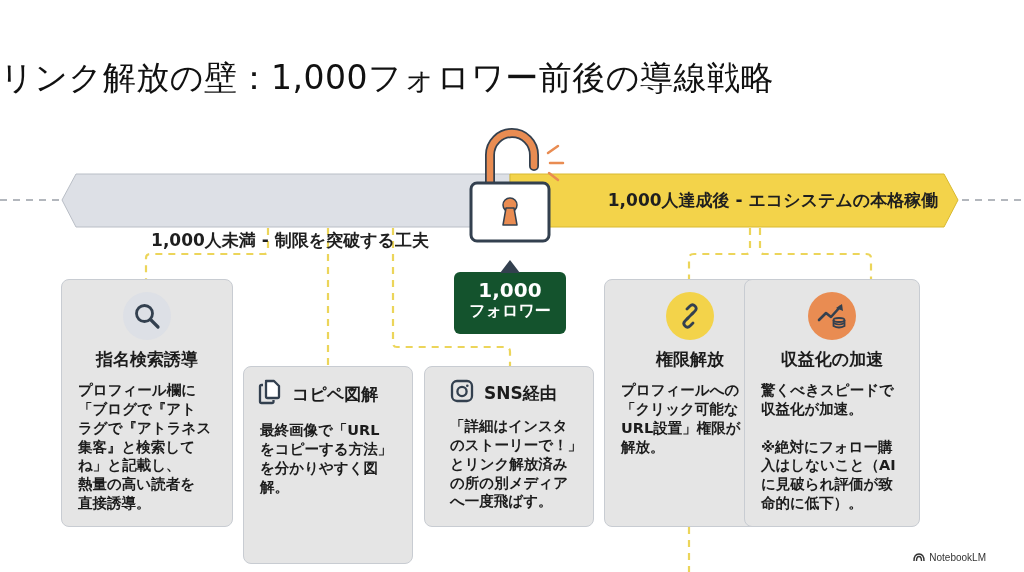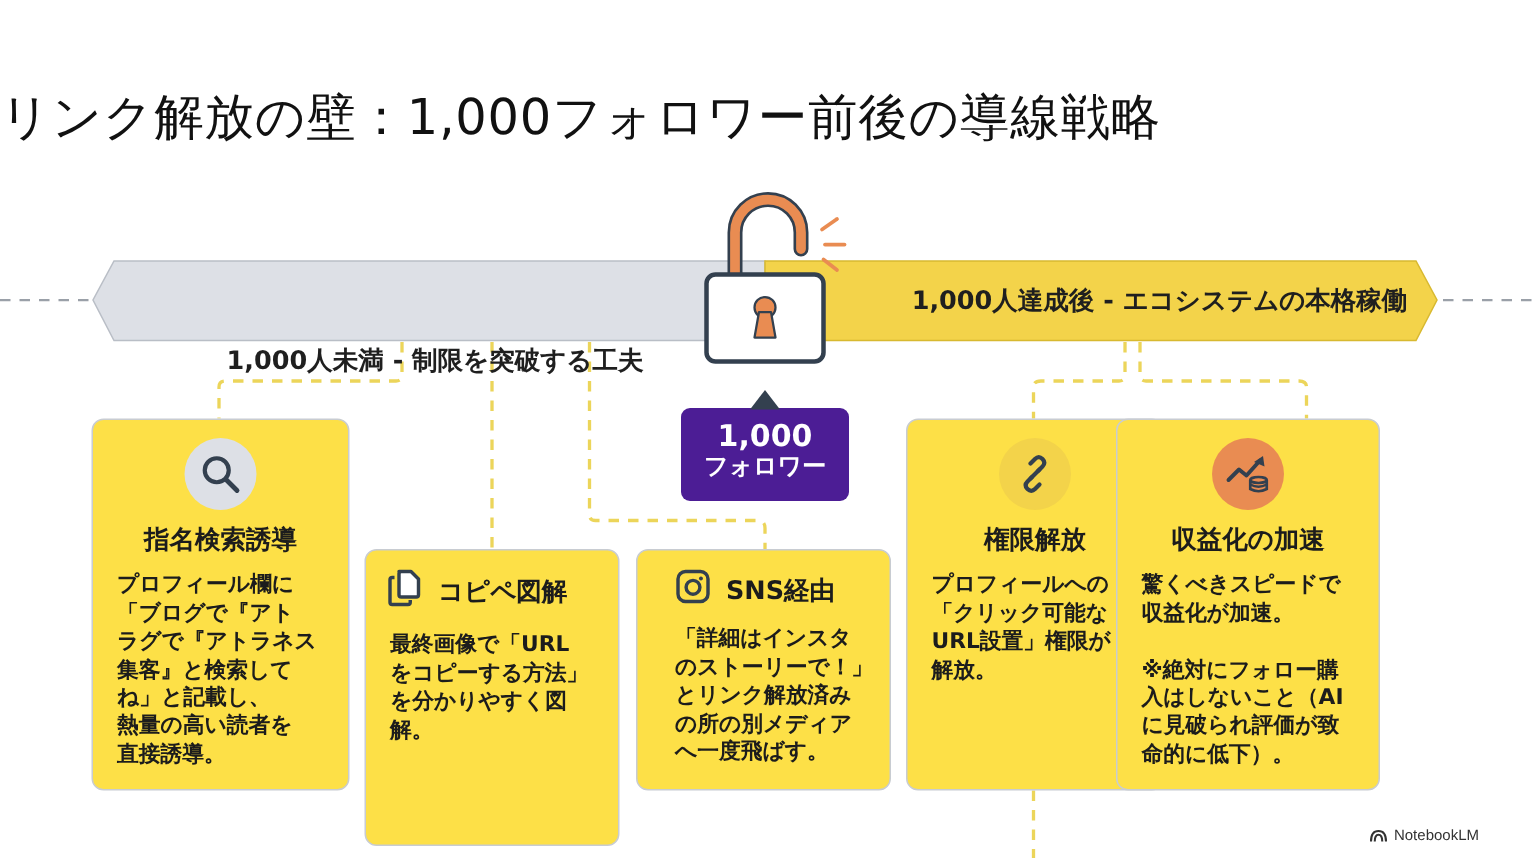--- a/index.html
+++ b/index.html
@@ -15,33 +15,33 @@
 
     .banner-text {
       position: absolute; font-size: 17px; font-weight: bold; color: #1f1f1f;
       white-space: nowrap; text-align: center;
     }
     .banner-left-text { left: 100px; top: 189px; width: 380px; margin-top: 40px; }
     .banner-right-text { left: 578px; top: 189px; width: 390px; }
 
     .badge {
       position: absolute; left: 454px; top: 272px; width: 112px; height: 62px;
-      background: #4c1d95; border-radius: 6px; color: #fff; text-align: center;
+      background: #14532d; border-radius: 6px; color: #fff; text-align: center;
       font-weight: bold; line-height: 1.15;
     }
     .badge::before {
       content: ""; position: absolute; left: 46px; top: -12px;
       border-left: 10px solid transparent; border-right: 10px solid transparent;
       border-bottom: 13px solid #33404f;
     }
     .badge-num { display: block; font-size: 20px; padding-top: 7px; }
     .badge-unit { display: block; font-size: 16px; }
 
     .card {
-      position: absolute; background: #fde047; border: 1.5px solid #c8ccd2;
+      position: absolute; background: #e5e5e5; border: 1.5px solid #c8ccd2;
       border-radius: 8px;
     }
     .card-title {
       font-size: 17px; font-weight: bold; text-align: center; color: #1c1c1c;
     }
     .card-body {
       font-size: 14.5px; font-weight: bold; line-height: 1.3; color: #1c1c1c;
       white-space: pre-line;
     }
     .icon-circle {

